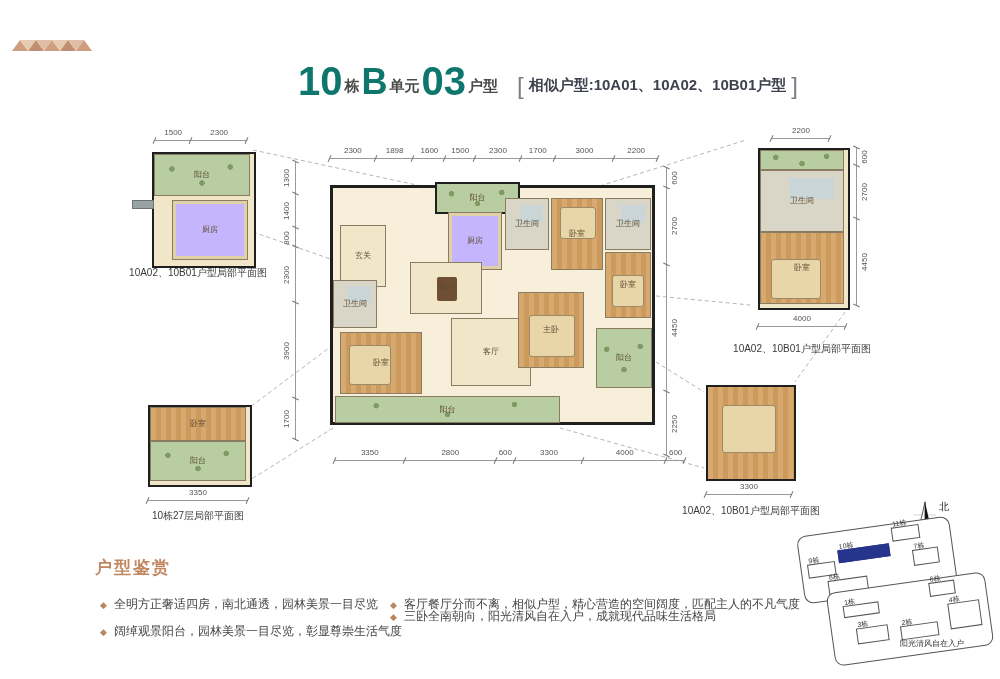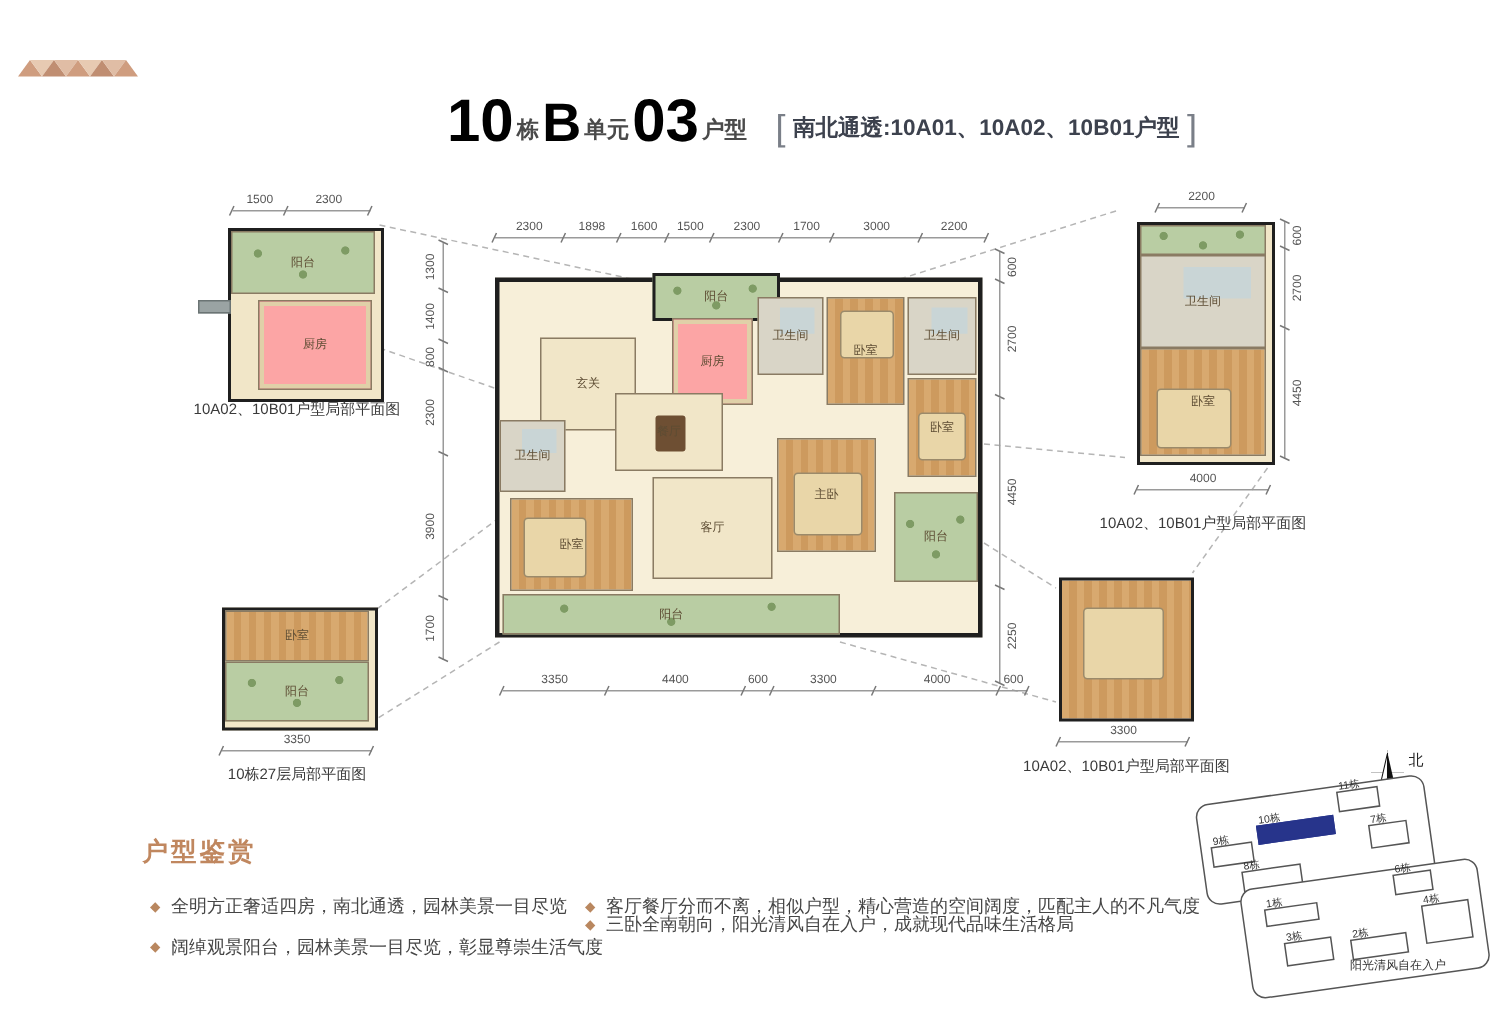--- a/index.html
+++ b/index.html
@@ -6,21 +6,21 @@
   body{width:1000px;height:679px;position:relative;background:#fff;
        font-family:"Liberation Sans","DejaVu Sans",sans-serif;overflow:hidden}
   .abs{position:absolute}
 
   
   .brand{left:12px;top:38px;display:flex;align-items:center;gap:22px}
   .brand-text{font-size:12px;letter-spacing:6px;color:#b49a85}
 
   
   .title{left:298px;top:64px;display:flex;align-items:flex-end;white-space:nowrap}
-  .t-num{font-size:40px;font-weight:bold;color:#000000;line-height:.85}
+  .t-num{font-size:40px;font-weight:bold;color:#0f766e;line-height:.85}
   .t-num.mid{font-size:36px}
   .t-sm{font-size:15px;font-weight:bold;color:#4a4a4a;margin:0 2px 2px 2px}
   .t-brk{display:flex;align-items:center;margin:0 0 3px 12px;font-size:15px;font-weight:bold;color:#3d424e}
   .brk{font-size:24px;font-weight:400;color:#7a7f88;margin:0 5px;line-height:.8}
 
   
   .dimrow{display:flex;height:13px;align-items:stretch}
   .ds{flex:1 1 0;position:relative;font-size:8px;color:#555;text-align:center;line-height:9px}
   .ds::after{content:"";position:absolute;left:0;right:0;bottom:0;height:1px;background:#9a9a9a}
   .ds::before{content:"";position:absolute;left:-1px;bottom:-3px;width:1px;height:7px;background:#777;transform:rotate(25deg)}
@@ -35,21 +35,21 @@
   .dc-right .dv::after{left:4px}.dc-right .dv::before{left:1px}.dc-right .dv span{left:8px}
   .dimcol .endv{flex:0 0 0;position:relative}
   .dimcol .endv::before{content:"";position:absolute;top:-1px;width:7px;height:1px;background:#777;transform:rotate(25deg)}
   .dc-left .endv::before{right:-1px}.dc-right .endv::before{left:1px}
 
   
   .outline{border:3px solid #1f1f1f;background:#f7efd9;box-sizing:border-box}
   .room{border:1px solid #8a7b63;box-sizing:border-box;display:flex;align-items:center;justify-content:center;
         font-size:8px;color:#5d4c33;text-align:center;line-height:1}
   .f-beige{background:#f1e6c8}
-  .f-kitchen{background:#fca5a5;box-shadow:inset 0 0 0 3px #e0d0a8}
+  .f-kitchen{background:#c4b5fd;box-shadow:inset 0 0 0 3px #e0d0a8}
   .f-bath{background-color:#d9d5c7;background-image:linear-gradient(#c9d5d6 0 0);background-size:55% 35%;background-repeat:no-repeat;background-position:75% 18%}
   .f-wood{background:repeating-linear-gradient(90deg,#d8a96f 0 5px,#cd9a5e 5px 10px)}
   .f-green{background-color:#b9cda3;background-image:
       radial-gradient(circle at 18% 35%,#7e9b64 0 2.5px,rgba(0,0,0,0) 3px),
       radial-gradient(circle at 50% 70%,#7e9b64 0 2.5px,rgba(0,0,0,0) 3px),
       radial-gradient(circle at 80% 30%,#7e9b64 0 2.5px,rgba(0,0,0,0) 3px)}
   .wall2{border:2px solid #1f1f1f}
   .bed{position:absolute;background:#e9d6a8;border:1px solid #9b8a6a;border-radius:3px}
   .tbl{position:absolute;background:#6e4f33;border-radius:2px}
   .stub{background:#9aa3a3;border:1px solid #6b7474}
@@ -105,40 +105,40 @@
 
 <div class="abs title">
   <span class="t-num">10</span>
   <span class="t-sm">栋</span>
   <span class="t-num mid">B</span>
   <span class="t-sm">单元</span>
   <span class="t-num">03</span>
   <span class="t-sm">户型</span>
   <span class="t-brk">
     <span class="brk">[</span>
-    <span>南北通透:10A01、10A02、10B01户型</span>
+    <span>相似户型:10A01、10A02、10B01户型</span>
     <span class="brk">]</span>
   </span>
 </div>
 
 <div class="abs dimrow" style="left:330px;top:146px;width:328px">
   <div class="ds" style="flex-grow:2300">2300</div>
   <div class="ds" style="flex-grow:1900">1898</div>
   <div class="ds" style="flex-grow:1600">1600</div>
   <div class="ds" style="flex-grow:1500">1500</div>
   <div class="ds" style="flex-grow:2300">2300</div>
   <div class="ds" style="flex-grow:1700">1700</div>
   <div class="ds" style="flex-grow:3000">3000</div>
   <div class="ds" style="flex-grow:2200">2200</div>
   <div class="end"></div>
 </div>
 
 <div class="abs dimrow" style="left:335px;top:448px;width:350px">
   <div class="ds" style="flex-grow:3350">3350</div>
-  <div class="ds" style="flex-grow:4400">4400</div>
+  <div class="ds" style="flex-grow:4400">2800</div>
   <div class="ds" style="flex-grow:900">600</div>
   <div class="ds" style="flex-grow:3300">3300</div>
   <div class="ds" style="flex-grow:4000">4000</div>
   <div class="ds" style="flex-grow:900">600</div>
   <div class="end"></div>
 </div>
 
 <div class="abs dimcol dc-left" style="left:284px;top:162px;height:278px">
   <div class="dv" style="flex-grow:1300">
       <span>1300</span>
@@ -174,41 +174,41 @@
   <div class="dv" style="flex-grow:2250">
       <span>2250</span>
     </div>
   <div class="endv"></div>
 </div>
 
 <div class="abs outline" style="left:330px;top:185px;width:325px;height:240px"></div>
 <div class="abs room f-green wall2" style="left:435px;top:182px;width:85px;height:32px">
     <span>阳台</span>
   </div>
-<div class="abs room f-beige" style="left:360px;top:225px;width:64px;height:62px">
+<div class="abs room f-beige" style="left:340px;top:225px;width:46px;height:62px">
     <span>玄关</span>
   </div>
 <div class="abs room f-bath" style="left:333px;top:280px;width:44px;height:48px">
     <span>卫生间</span>
   </div>
 <div class="abs room f-wood" style="left:340px;top:332px;width:82px;height:62px">
   <div class="bed" style="left:8px;top:12px;width:40px;height:38px"></div>
   <span style="position:relative">卧室</span>
 </div>
 <div class="abs room f-green" style="left:335px;top:396px;width:225px;height:27px">
     <span>阳台</span>
   </div>
 <div class="abs room f-kitchen" style="left:448px;top:212px;width:54px;height:58px">
     <span>厨房</span>
   </div>
 <div class="abs room f-beige" style="left:410px;top:262px;width:72px;height:52px">
   <div class="tbl" style="left:26px;top:14px;width:20px;height:24px"></div>
   <span style="position:relative">餐厅</span>
 </div>
-<div class="abs room f-beige" style="left:435px;top:318px;width:80px;height:68px">
+<div class="abs room f-beige" style="left:451px;top:318px;width:80px;height:68px">
     <span>客厅</span>
   </div>
 <div class="abs room f-bath" style="left:505px;top:198px;width:44px;height:52px">
     <span>卫生间</span>
   </div>
 <div class="abs room f-wood" style="left:551px;top:198px;width:52px;height:72px">
   <div class="bed" style="left:8px;top:8px;width:34px;height:30px"></div>
   <span style="position:relative">卧室</span>
 </div>
 <div class="abs room f-bath" style="left:605px;top:198px;width:46px;height:52px">

